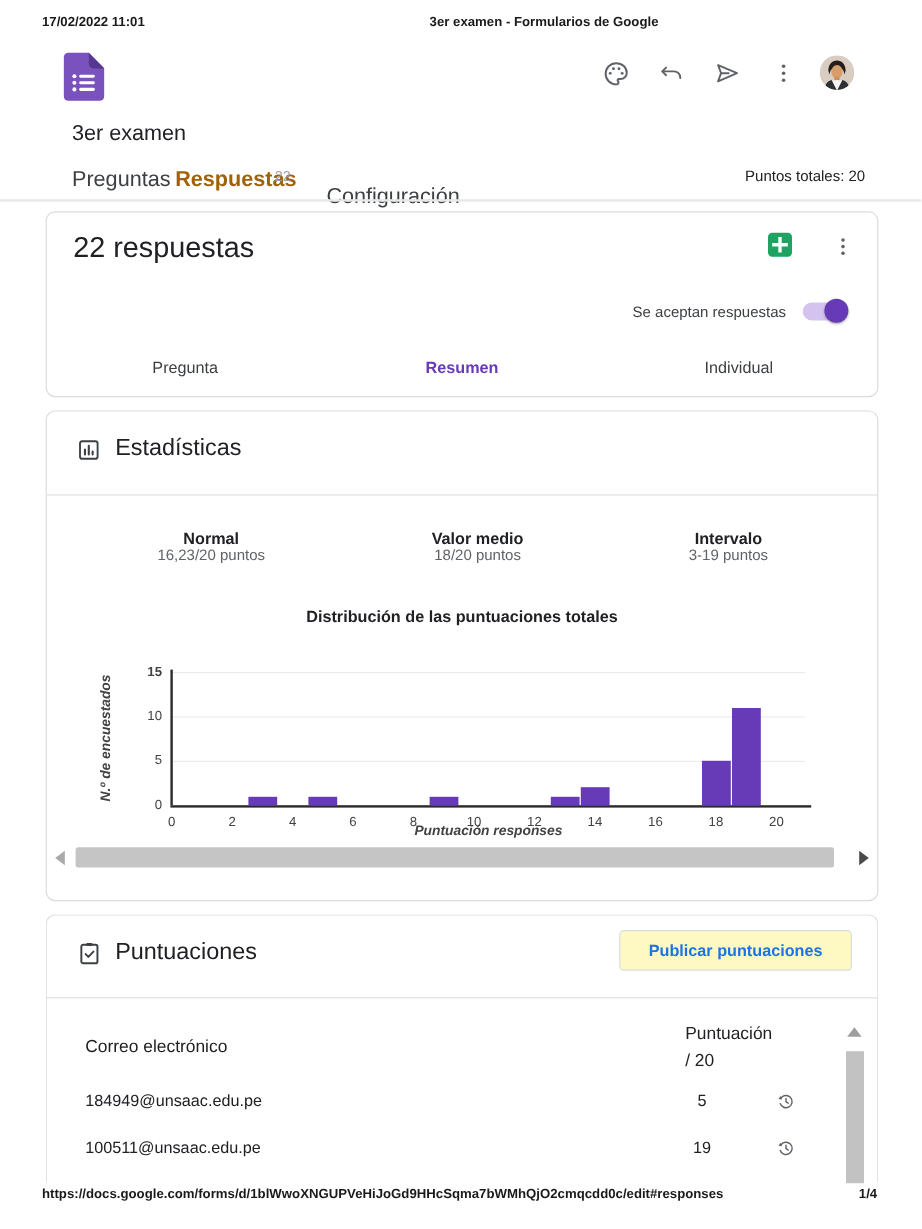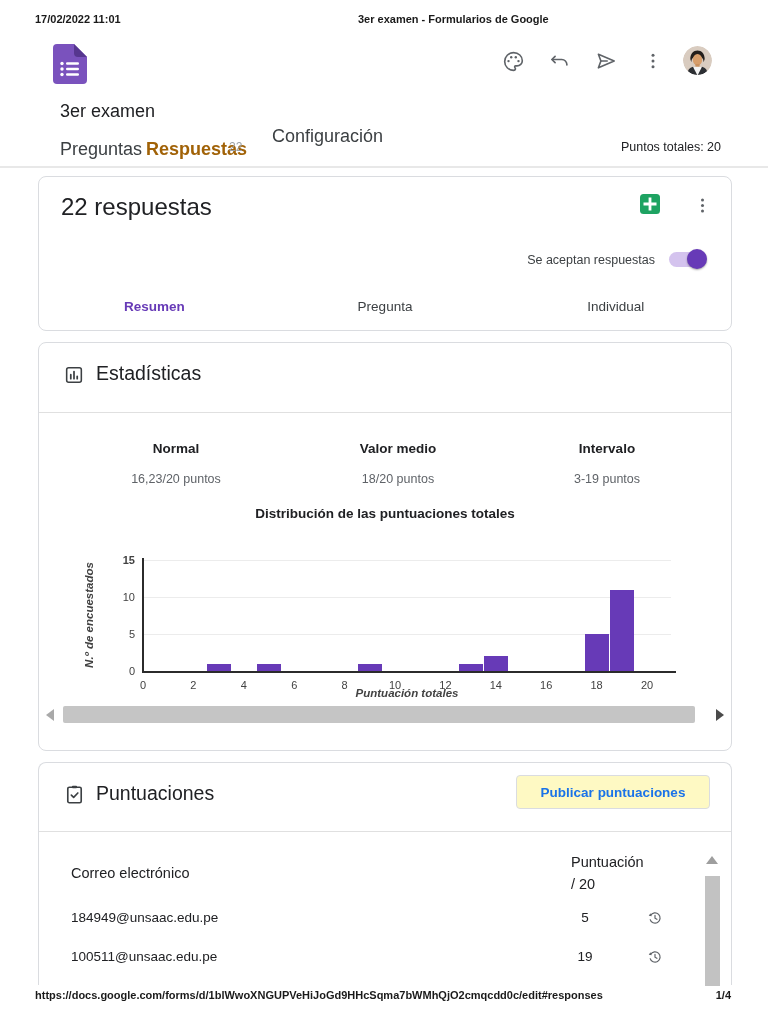--- a/index.html
+++ b/index.html
@@ -41,21 +41,21 @@
   .sub-tab { flex:1; display:flex; align-items:center; justify-content:center;
              font-size:13.5px; color:#3c4043; cursor:pointer; }
   .sub-tab.active { color:#673ab7; font-weight:700; }
 
   
   .sec-title { font-size:19.5px; color:#202124; }
 
   
   .stat { position:absolute; width:200px; text-align:center; }
   .stat-label { font-size:13.5px; font-weight:700; color:#202124; }
-  .stat-value { font-size:12.5px; color:#5f6368; margin-top:16px; }
+  .stat-value { font-size:12.5px; color:#5f6368; margin-top:0; }
 
   
   .chart-title { position:absolute; left:0; width:100%; top:163px; text-align:center;
                  font-size:13.5px; font-weight:700; color:#202124; }
   .grid-line { position:absolute; height:1px; background:#ececec; }
   .axis-x { position:absolute; height:2px; background:#2b2b2b; }
   .axis-y { position:absolute; width:2px; background:#2b2b2b; }
   .tick-lbl { position:absolute; font-size:11px; color:#424242; }
   .bar { position:absolute; }
   .axis-name { position:absolute; font-size:11.5px; font-style:italic; font-weight:600; color:#424242; white-space:nowrap; }
@@ -147,21 +147,21 @@
         <path d="M24.8 29c-.3-5-2.3-7.4-5.8-8.3L14.8 29z" fill="#2c2f33"></path>
       </g>
     </svg>
   </div>
 
   <div class="abs form-title" style="left:60px; top:101px;">3er examen</div>
 
   <div class="abs nav-tab" style="left:60px; top:139px;">Preguntas</div>
   <div class="abs nav-tab active" style="left:146px; top:139px;">Respuestas</div>
   <div class="abs nav-badge" style="left:229px; top:140px;">22</div>
-  <div class="abs nav-tab" style="left:272px; top:126px;text-align:center;">Configuración</div>
+  <div class="abs nav-tab" style="left:272px; top:153px;text-align:center;">Configuración</div>
   <div class="abs total-points" style="right:47px; top:140px;">Puntos totales: 20</div>
   <div class="abs top-divider"></div>
 
   <div class="card" style="top:176px; height:155px;">
     <div class="abs big-title" style="left:22px; top:16px;">22 respuestas</div>
 
     <div class="abs tool-btn" style="left:598px; top:14px;">
       <svg width="22" height="22" viewBox="0 0 22 22">
         <rect x="1" y="1" width="20" height="20" rx="3.5" fill="#1ea362"></rect>
         <path d="M11 4.5v13M4.5 11h13" stroke="#fff" stroke-width="2.8"></path>
@@ -174,22 +174,22 @@
           <circle cx="12" cy="19" r="1.9" fill="#5f6368"></circle>
       </svg>
     </div>
 
     <div class="abs toggle-label" style="right:76px; top:76px;">Se aceptan respuestas</div>
     <div class="toggle" style="right:26px; top:75px;">
       <div class="toggle-knob"></div>
     </div>
 
     <div class="sub-tabs">
+      <div class="sub-tab">Pregunta</div>
       <div class="sub-tab active">Resumen</div>
-      <div class="sub-tab">Pregunta</div>
       <div class="sub-tab">Individual</div>
     </div>
   </div>
 
   <div class="card" style="top:342px; height:409px;">
     <div class="abs" style="left:24px; top:21px;">
       <svg width="22" height="22" viewBox="0 0 24 24">
         <rect x="4" y="4" width="16" height="16" rx="2.2" fill="none" stroke="#3c4043" stroke-width="1.7"></rect>
         <path d="M8.5 16v-4.4M12 16V8.2M15.5 16v-2.6" stroke="#3c4043" stroke-width="1.9" stroke-linecap="round"></path>
       </svg>
@@ -207,21 +207,21 @@
     </div>
     <div class="stat" style="left:468px; top:98px;">
       <div class="stat-label">Intervalo</div>
       <div class="stat-value">3-19 puntos</div>
     </div>
 
     <div class="chart-title">Distribución de las puntuaciones totales</div>
 
     <div class="abs" style="left:0; top:0; width:694px; height:409px;" id="chart-area">
       <div class="axis-name" style="left:50px; top:272px; transform:translate(-50%,-50%) rotate(-90deg);">N.º de encuestados</div>
-      <div class="axis-name" style="left:104px; width:528px; top:344px; text-align:center;">Puntuación totales</div>
+      <div class="axis-name" style="left:104px; width:528px; top:344px; text-align:center;">Puntuación responses</div>
     <div class="tick-lbl" style="left:68px;top:322px;width:28px;text-align:right;">0</div>
         <div class="grid-line" style="left:104px;top:291px;width:528px;"></div>
         <div class="tick-lbl" style="left:68px;top:285px;width:28px;text-align:right;">5</div>
         <div class="grid-line" style="left:104px;top:254px;width:528px;"></div>
         <div class="tick-lbl" style="left:68px;top:248px;width:28px;text-align:right;">10</div>
         <div class="grid-line" style="left:104px;top:217px;width:528px;"></div>
         <div class="tick-lbl" style="left:68px;top:211px;width:28px;text-align:right;font-weight:bold;">15</div>
         <div class="tick-lbl" style="left:89px;top:336px;width:30px;text-align:center;">0</div>
         <div class="tick-lbl" style="left:139.4px;top:336px;width:30px;text-align:center;">2</div>
         <div class="tick-lbl" style="left:189.8px;top:336px;width:30px;text-align:center;">4</div>

